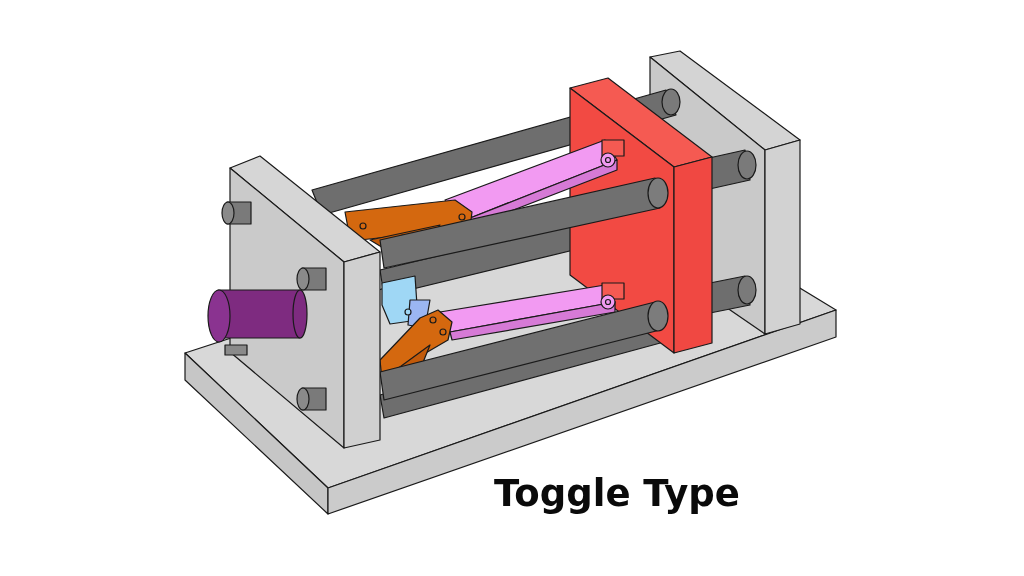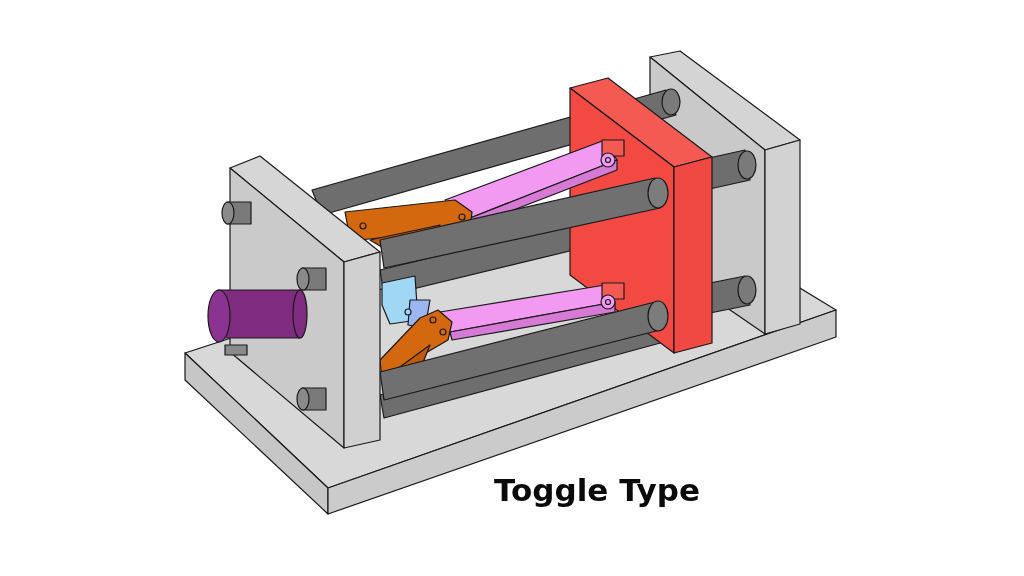--- a/index.html
+++ b/index.html
@@ -1,20 +1,20 @@
 <!DOCTYPE html>
 <html><head>
   <meta charset="utf-8">
   <style>
     html, body { margin: 0; padding: 0; background: #ffffff; }
     body { width: 1024px; height: 576px; overflow: hidden; position: relative; font-family: "DejaVu Sans", sans-serif; }
     #stage { position: absolute; left: 0; top: 0; width: 1024px; height: 576px; }
     #caption {
       position: absolute; left: 494px; top: 472px; width: 220px;
-      font-family: "DejaVu Sans", sans-serif; font-weight: bold; font-size: 31px;
+      font-family: "DejaVu Sans", sans-serif; font-weight: bold; font-size: 37px;
       color: #0a0a0a; letter-spacing: 0px; white-space: nowrap;
     }
     svg .ol { stroke: #1a1a1a; stroke-width: 1.2; stroke-linejoin: round; }
   </style>
 </head>
 <body>
 
 <svg id="stage" viewBox="0 0 1024 576" xmlns="http://www.w3.org/2000/svg">
 
   <g>

